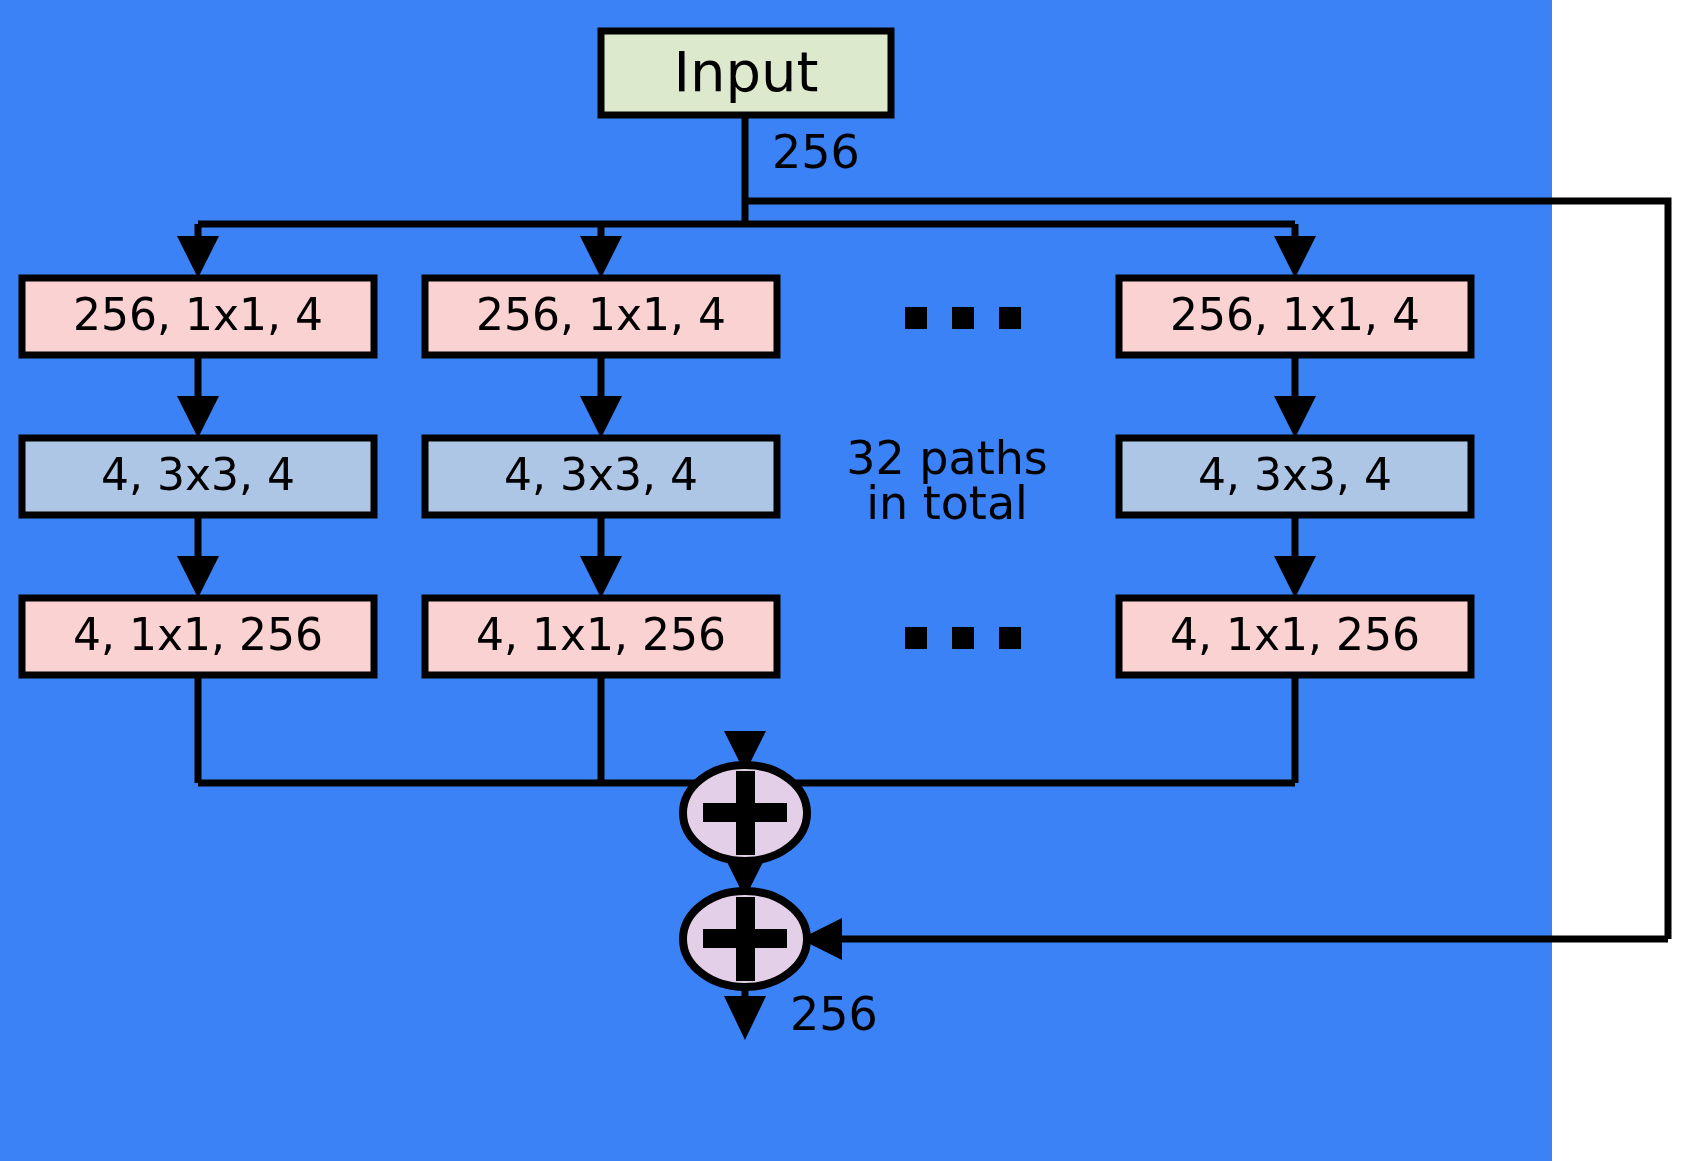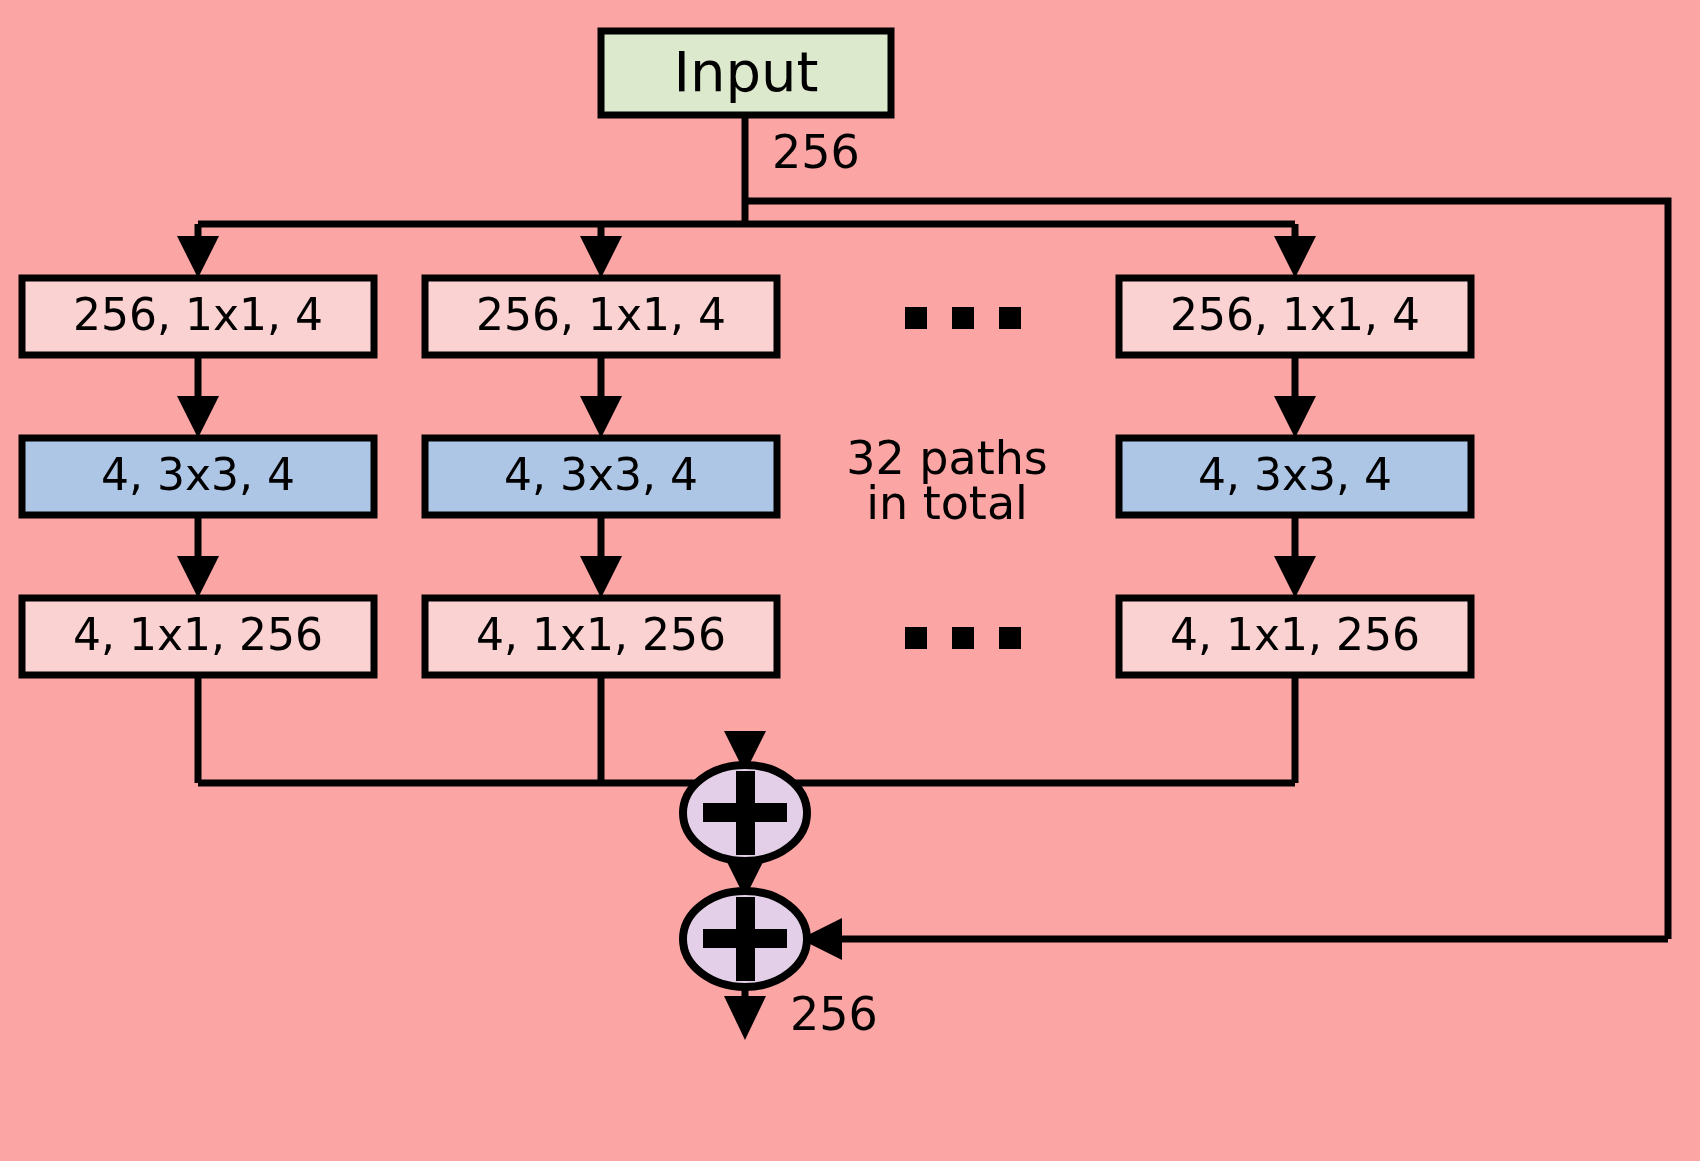--- a/index.html
+++ b/index.html
@@ -8,23 +8,23 @@
     background: #ffffff;
   }
   body {
     width: 1700px;
     height: 1161px;
     overflow: hidden;
     font-family: "DejaVu Sans", "Liberation Sans", sans-serif;
   }
   #diagram-root {
     position: relative;
-    width: 1700px;
+    width: 1552px;
     height: 1161px;
-    background: #fca5a5;
+    background: #3b82f6;
   }
   svg.canvas {
     display: block;
     width: 1700px;
     height: 1161px;
   }
   .node-box {
     stroke: #000000;
     stroke-width: 7;
   }

